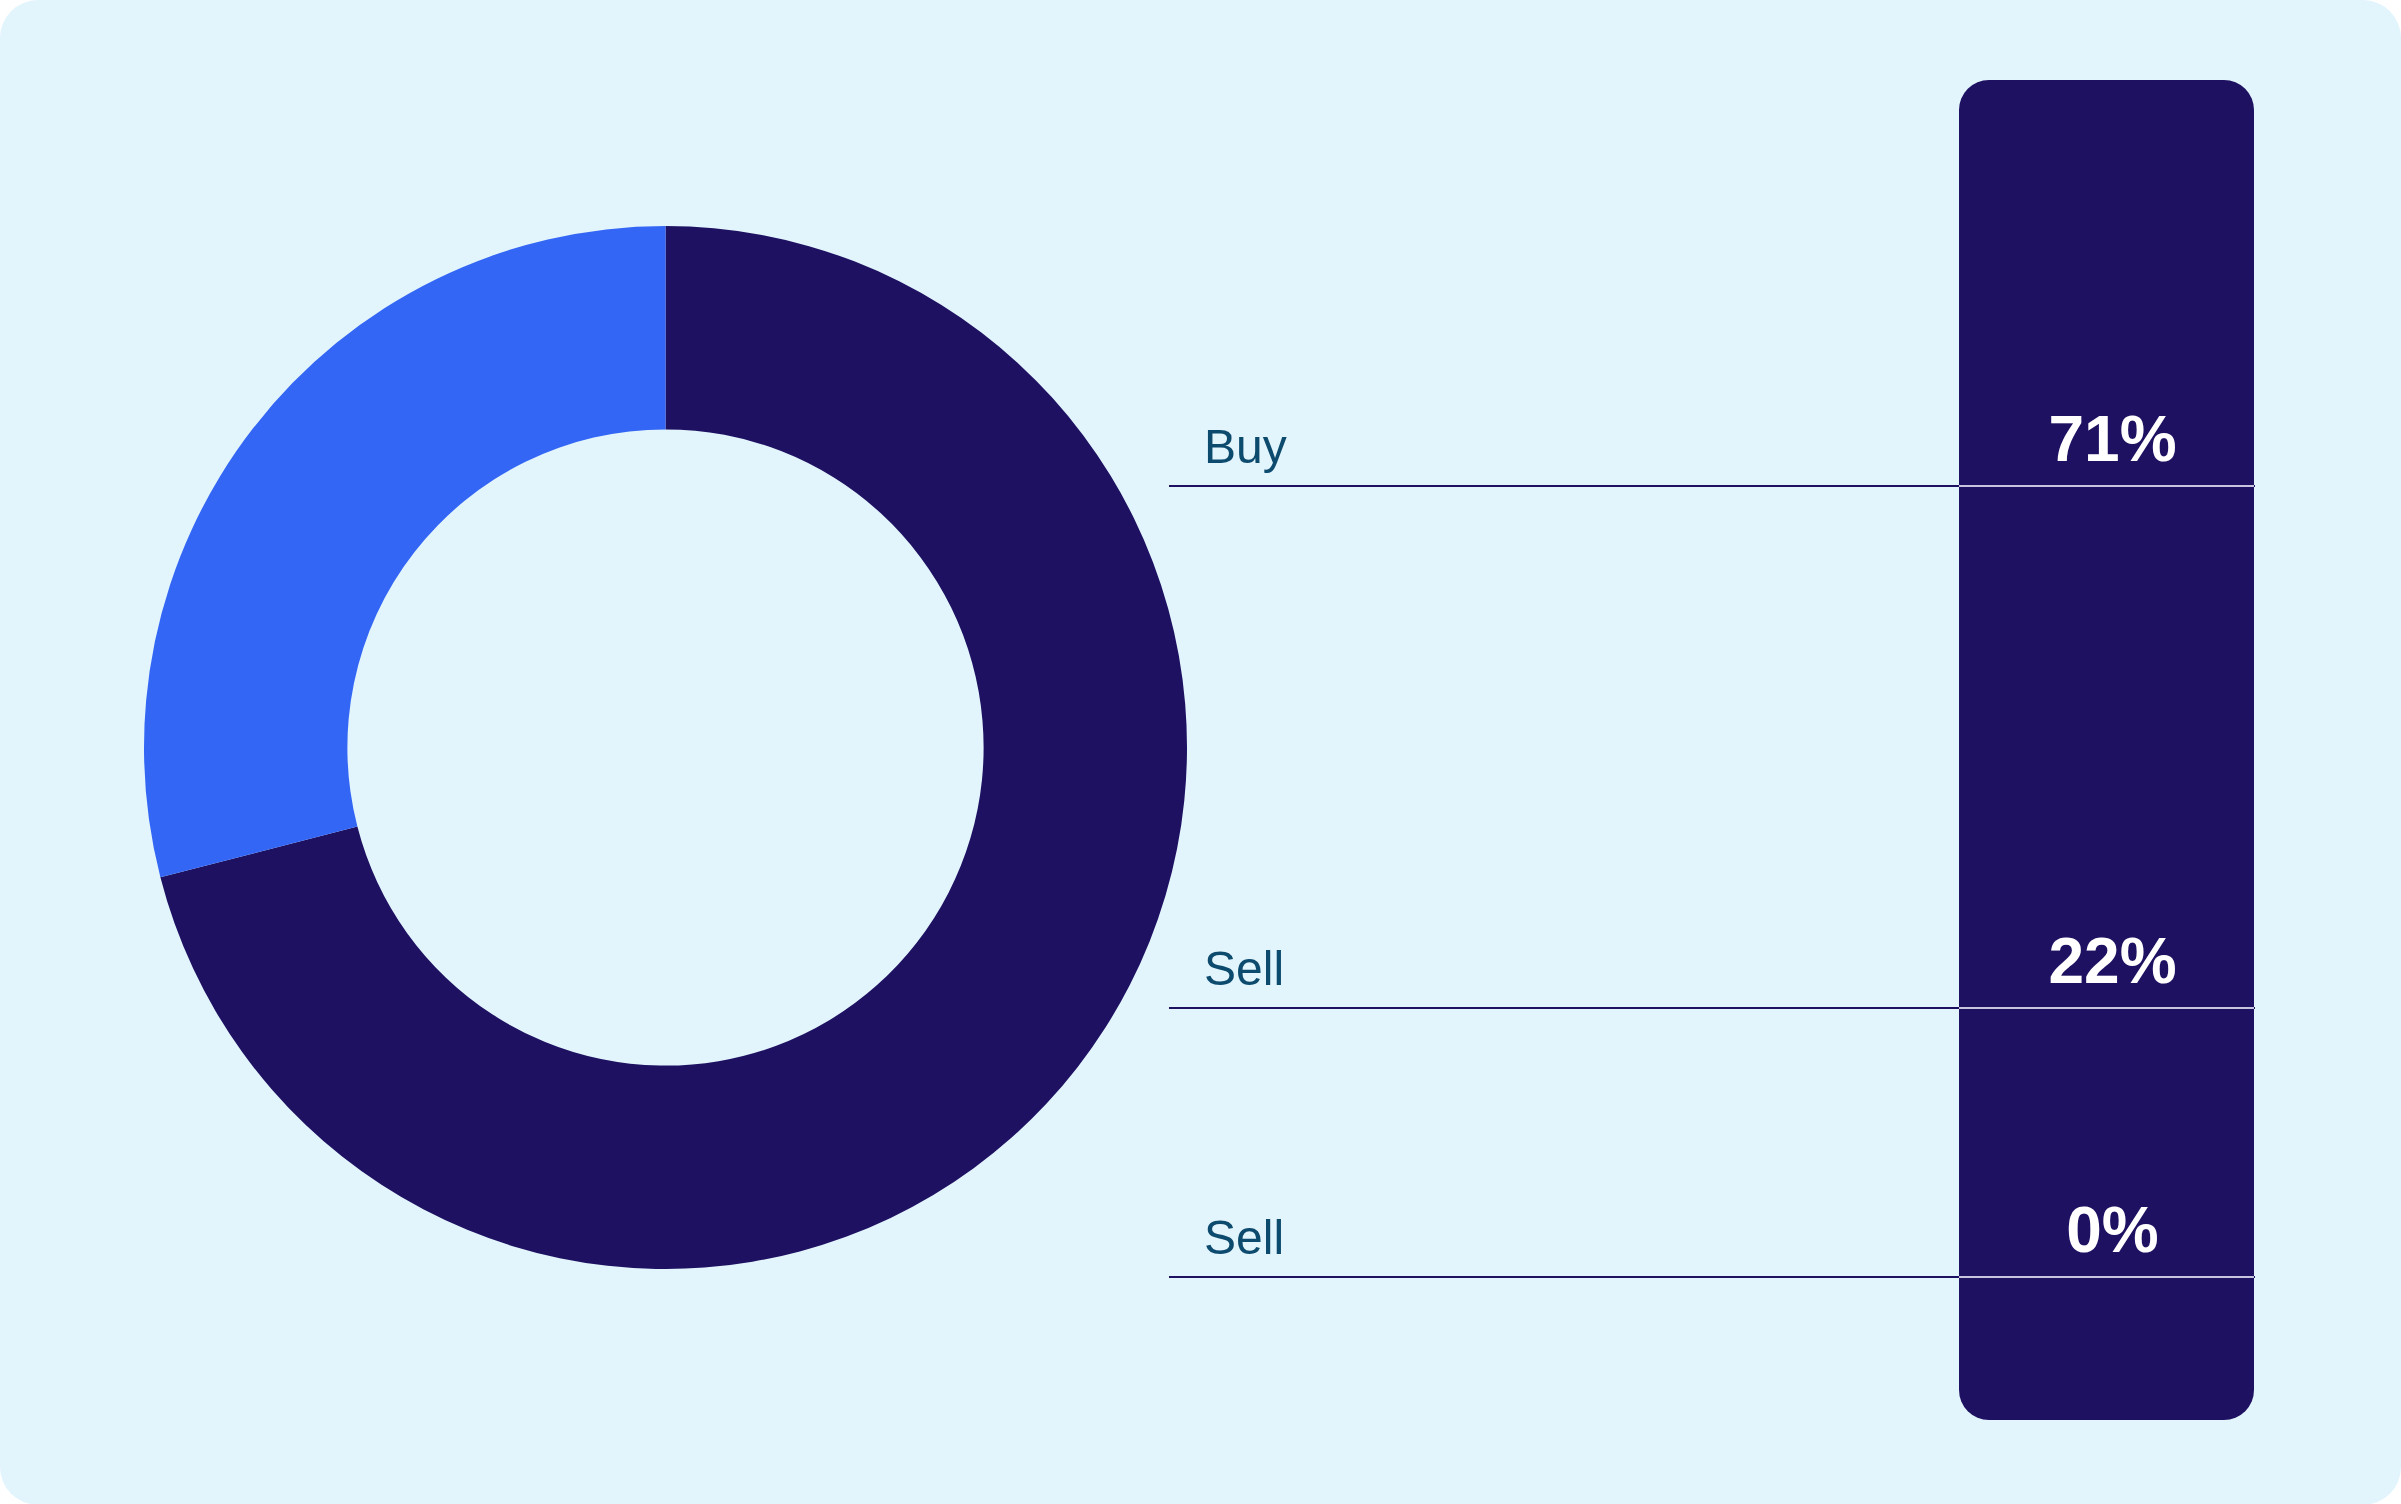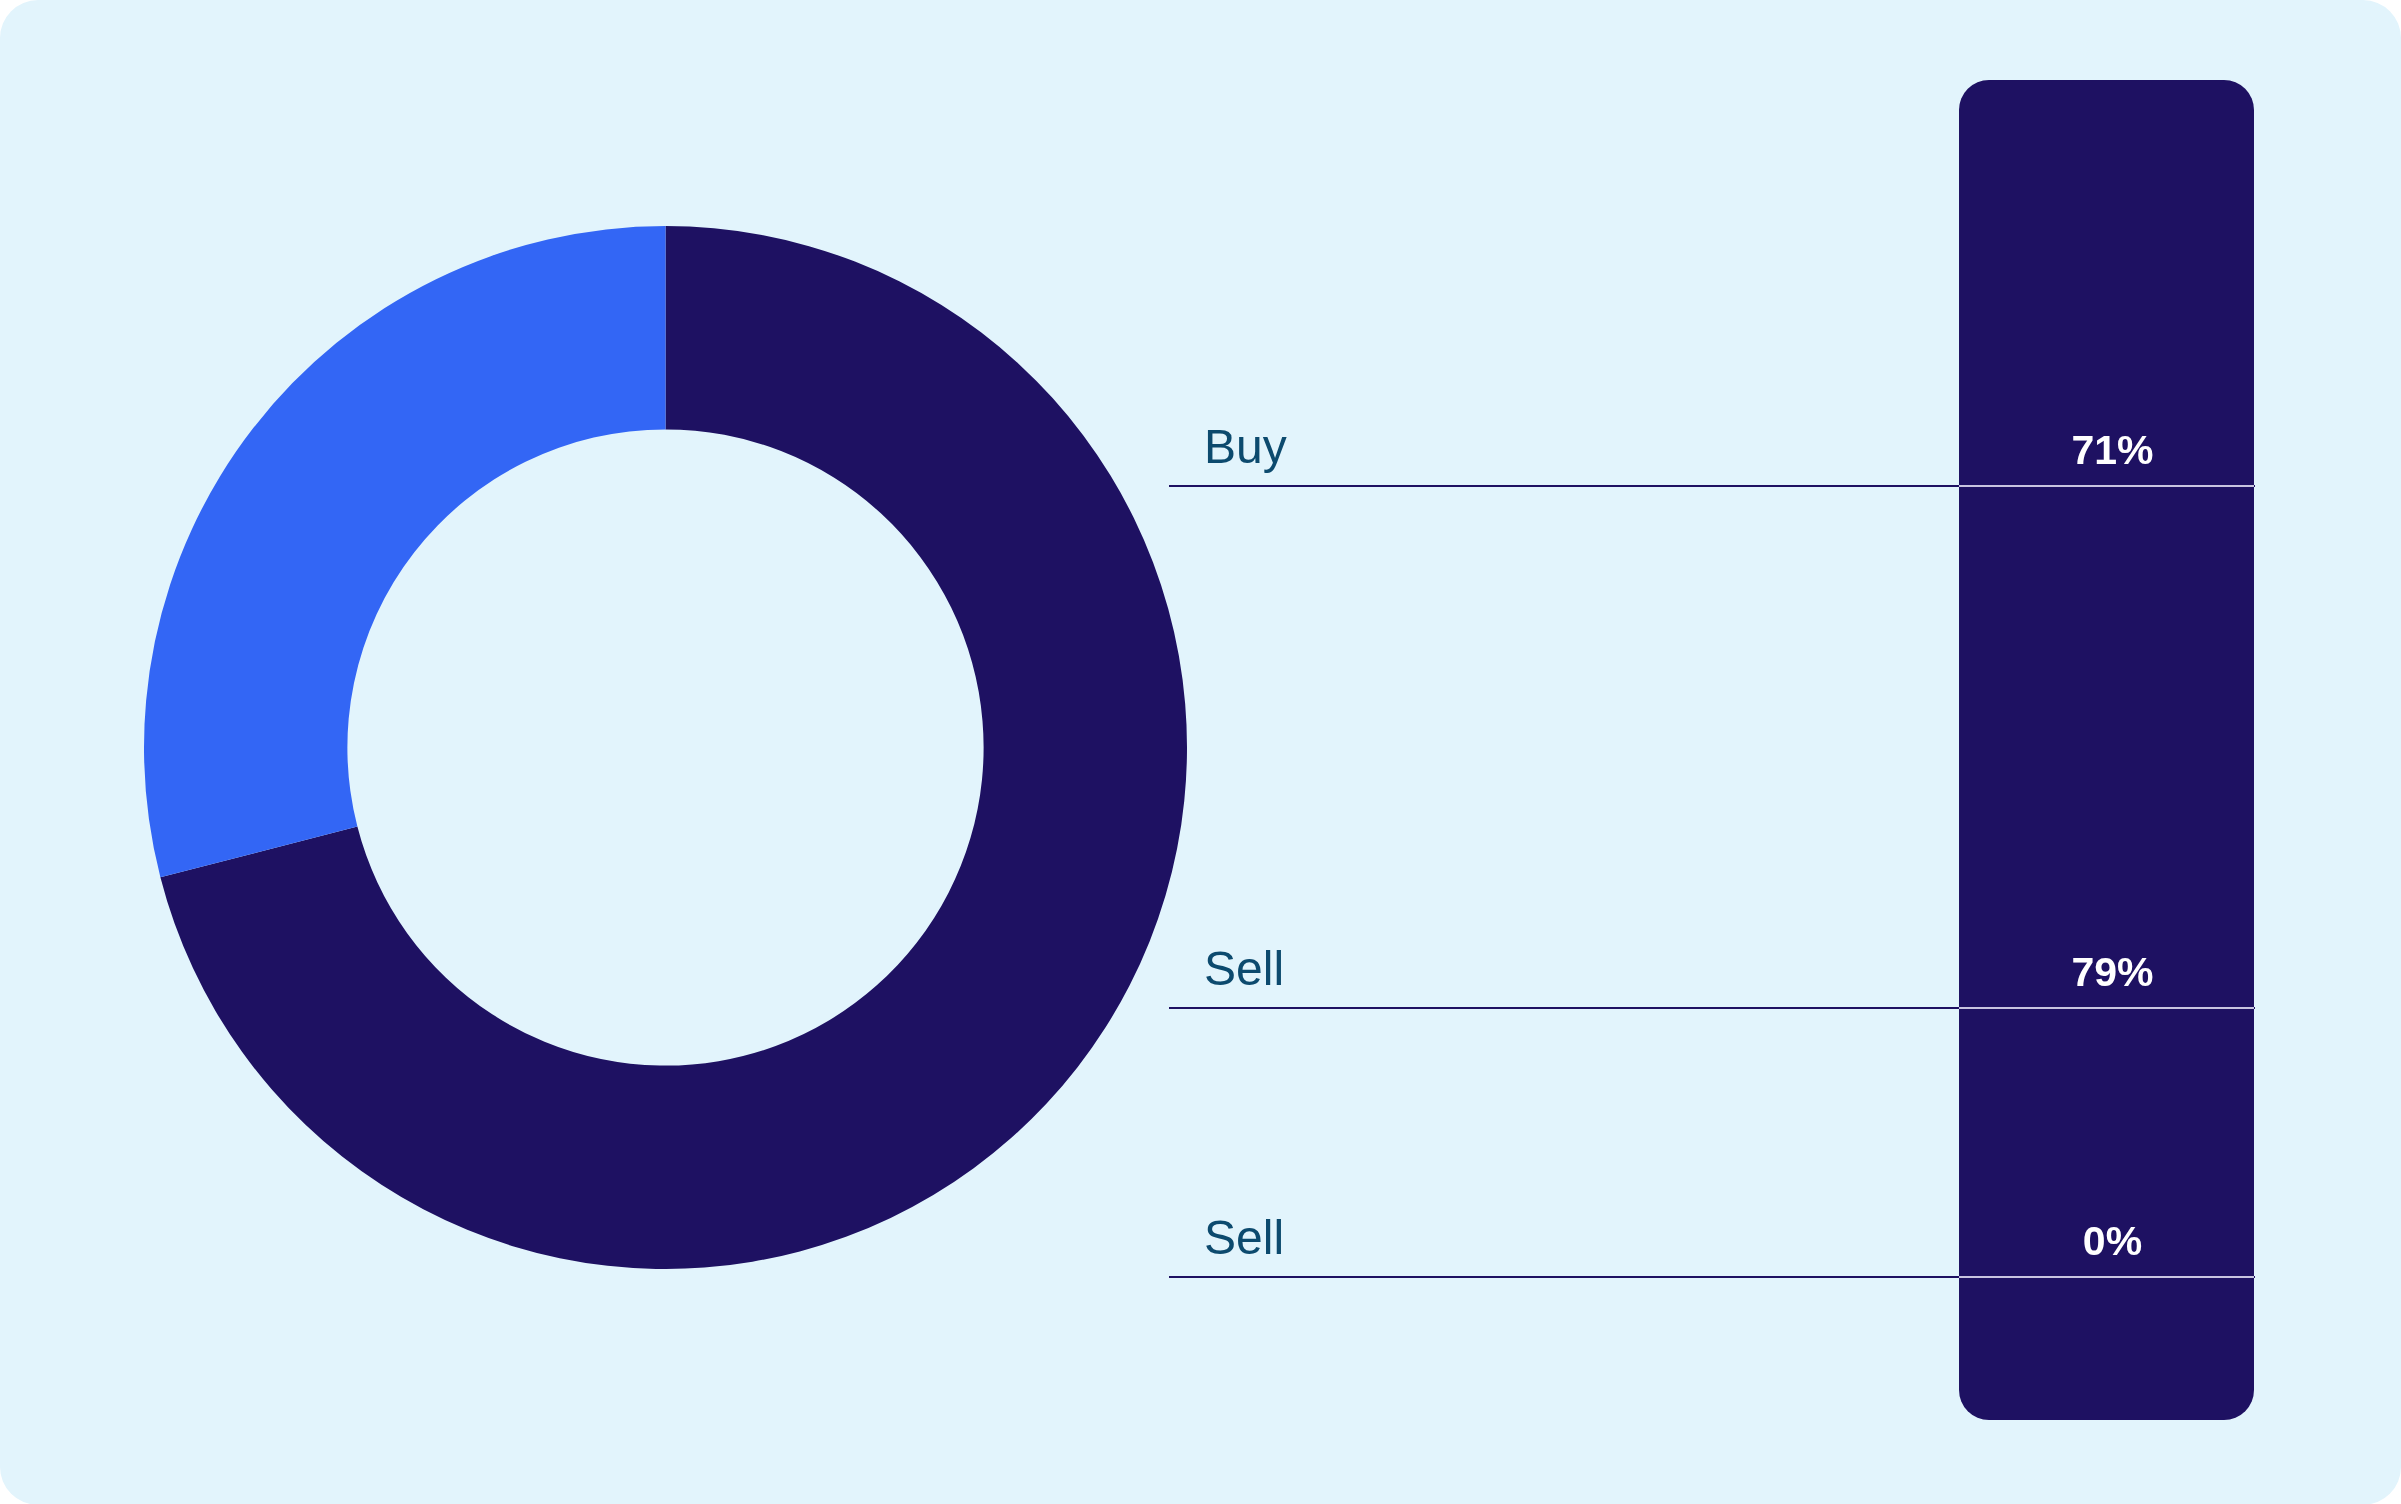--- a/index.html
+++ b/index.html
@@ -78,21 +78,21 @@
     line-height: 1;
     letter-spacing: 0px;
     white-space: nowrap;
   }
   .legend-row .value {
     position: absolute;
     left: 790px;
     width: 307px;
     bottom: 13.8px;
     color: #ffffff;
-    font-size: 41px;
+    font-size: 64px;
     line-height: 1;
     font-weight: bold;
     text-align: center;
     white-space: nowrap;
   }
 
   
   #value-panel {
     position: absolute;
     left: 1959px;
@@ -121,21 +121,21 @@
 
     <div class="legend-row" style="top:405px;">
       <span class="label">Buy</span>
       <span class="value">71%</span>
       <span class="rule"></span>
       <span class="rule-on-dark"></span>
     </div>
 
     <div class="legend-row" style="top:927px;">
       <span class="label">Sell</span>
-      <span class="value">79%</span>
+      <span class="value">22%</span>
       <span class="rule"></span>
       <span class="rule-on-dark"></span>
     </div>
 
     <div class="legend-row" style="top:1196px;">
       <span class="label">Sell</span>
       <span class="value">0%</span>
       <span class="rule"></span>
       <span class="rule-on-dark"></span>
     </div>

